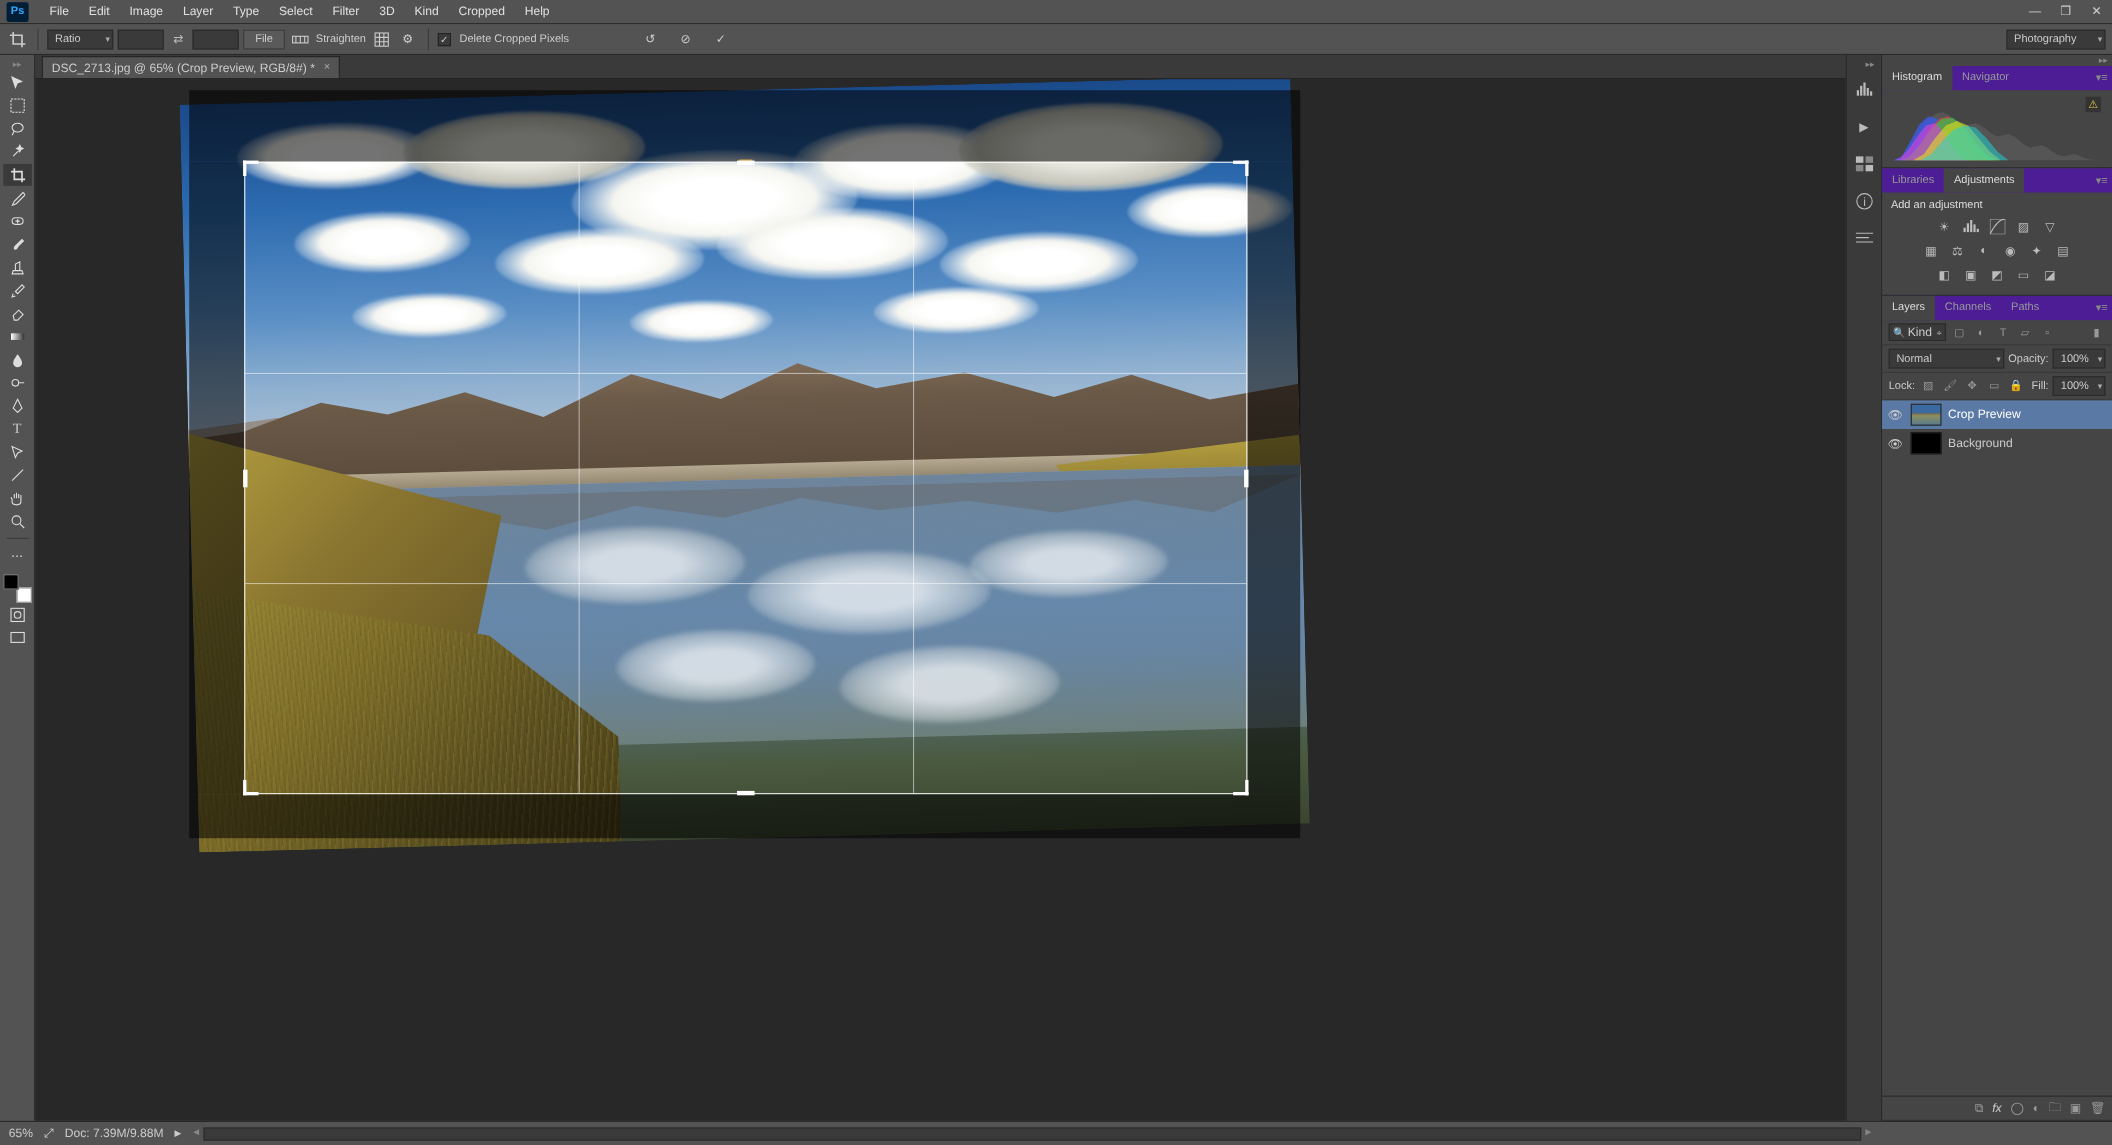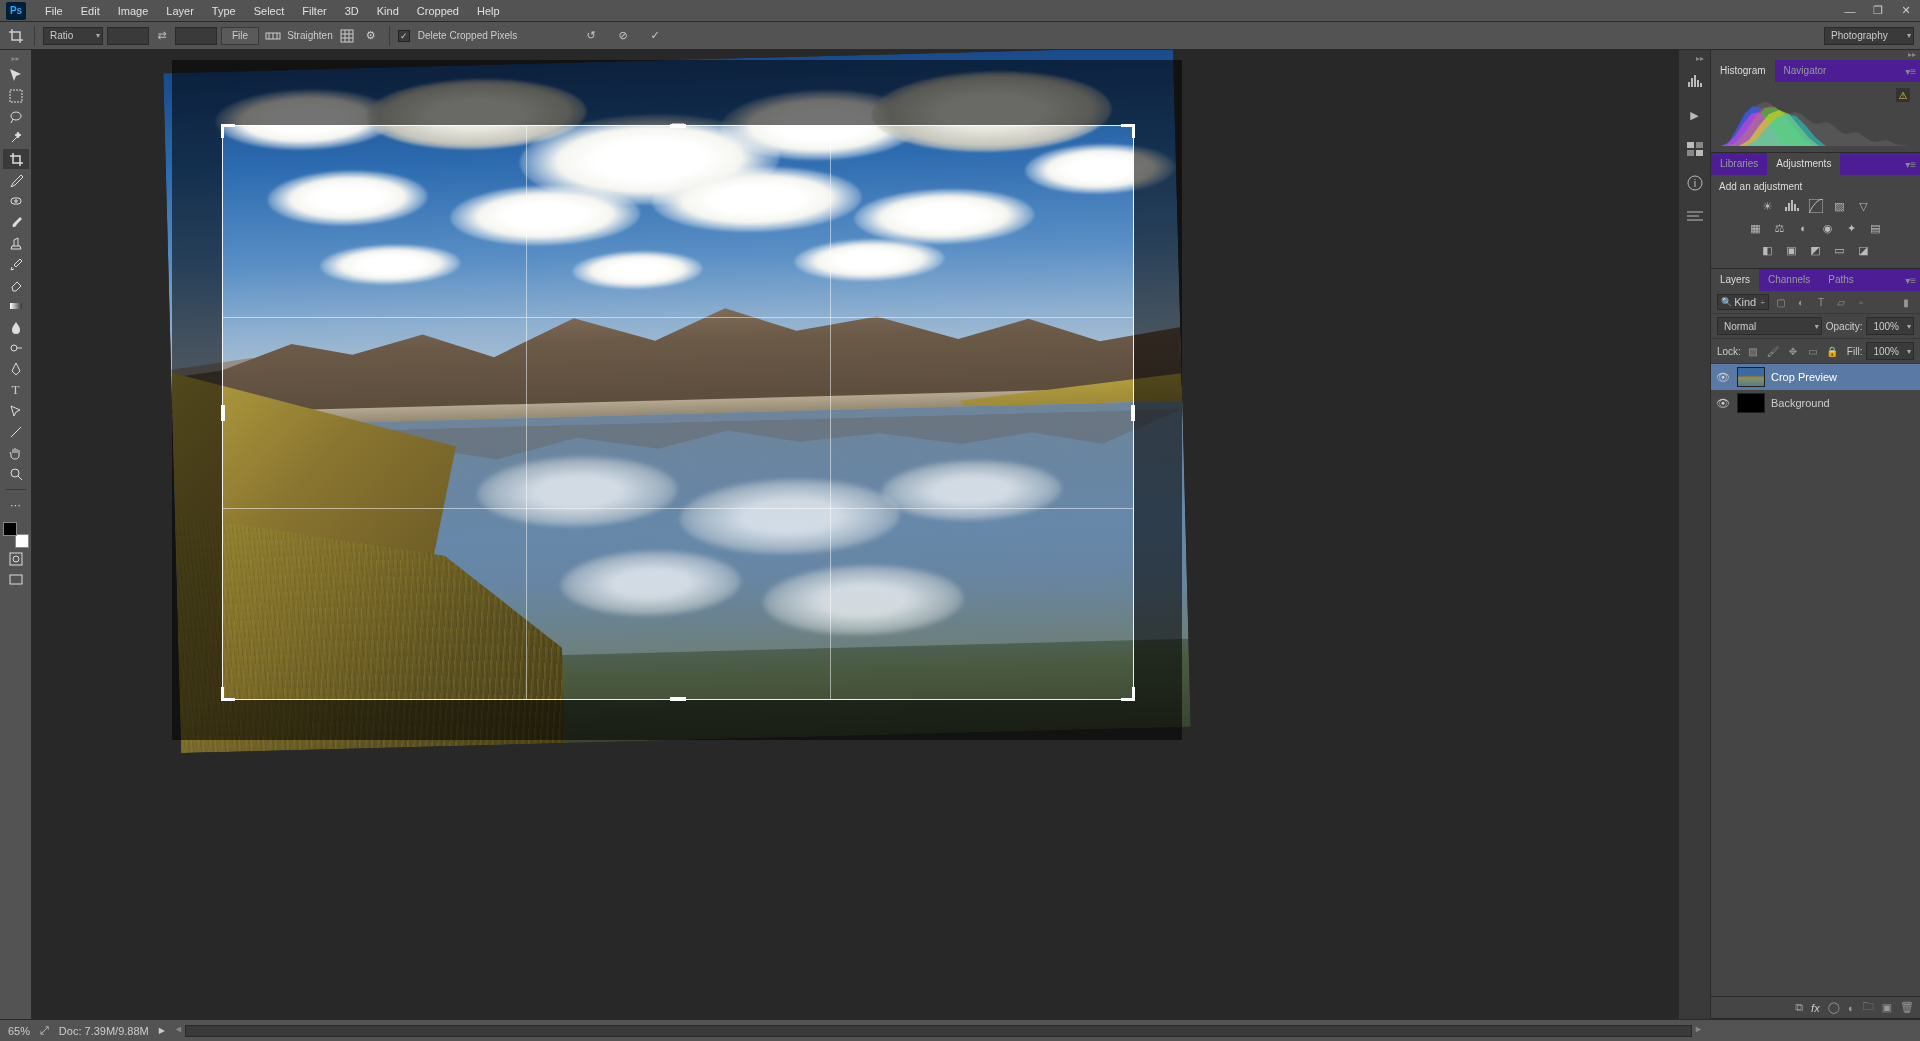--- a/index.html
+++ b/index.html
@@ -286,20 +286,26 @@
         </svg>
       </div>
     <div class="t">
         <svg width="14" height="14">
           <rect x="1" y="2" width="12" height="9" stroke="#ddd" fill="none"></rect>
         </svg>
       </div>
   </div>
 
   <div class="docarea">
+    <div class="tabstrip">
+      <div class="doctab">
+        <span>DSC_2713.jpg @ 65% (Crop Preview, RGB/8#) *</span>
+        <span class="x">×</span>
+      </div>
+    </div>
     <div class="canvas-wrap">
       <div class="canvas">
 
         <div class="photo">
           <div class="sky"></div>
           <div class="cloud" style="top:3%;left:5%;width:180px;height:60px;"></div>
           <div class="cloud dk" style="top:2%;left:20%;width:220px;height:70px;"></div>
           <div class="cloud" style="top:8%;left:35%;width:260px;height:90px;"></div>
           <div class="cloud" style="top:5%;left:55%;width:200px;height:70px;"></div>
           <div class="cloud dk" style="top:3%;left:70%;width:240px;height:80px;"></div>

